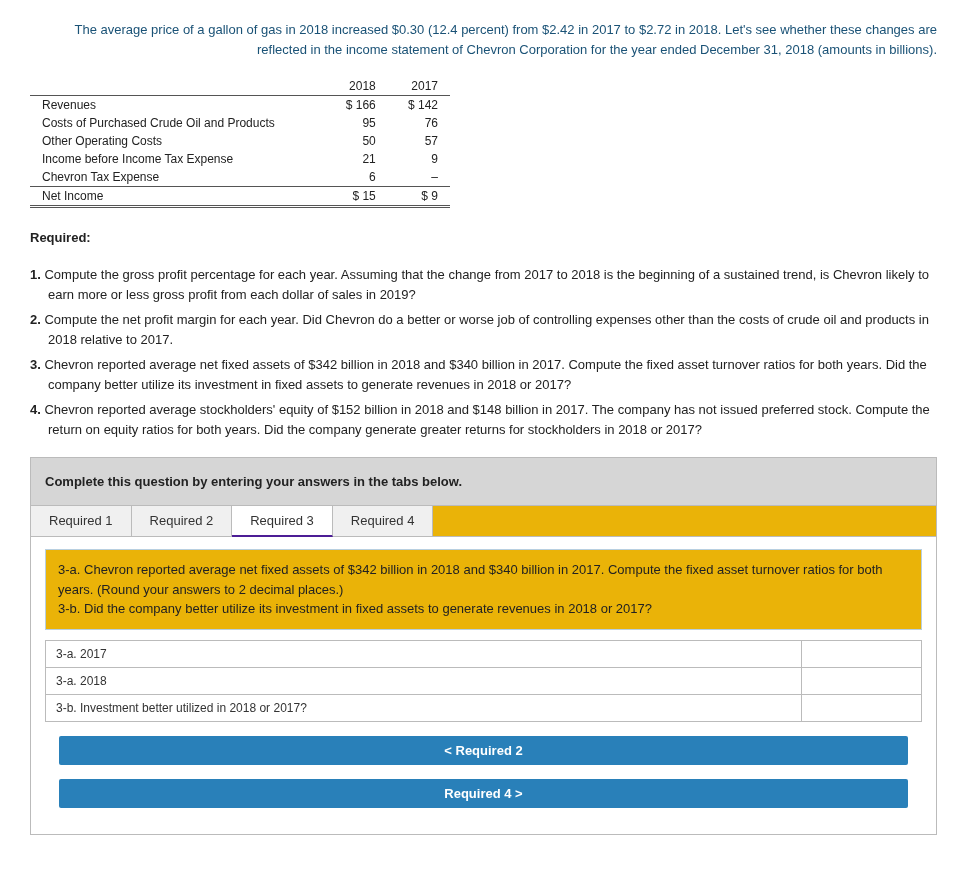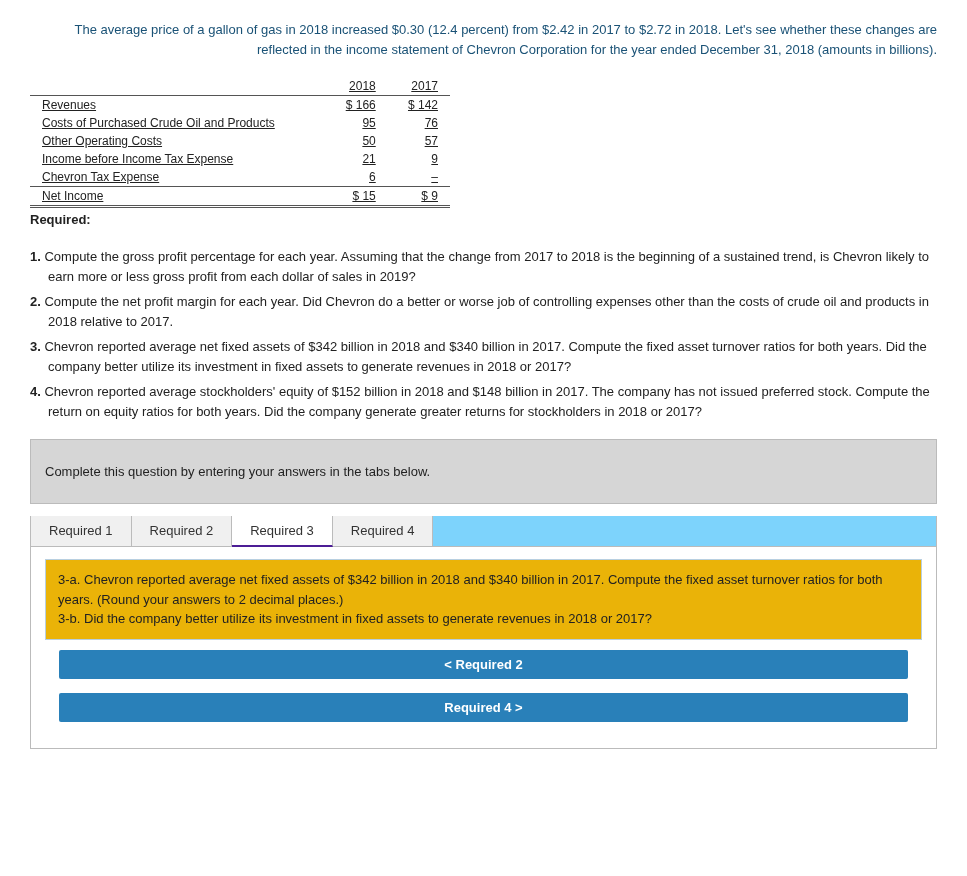--- a/index.html
+++ b/index.html
@@ -12,23 +12,22 @@
     }
     .intro-text {
       color: #1a5276;
       font-size: 13px;
       line-height: 1.5;
       margin-bottom: 18px;
       text-align: right;
     }
     .financial-table {
       border-collapse: collapse;
-      margin-bottom: 4px;
+      margin-bottom: 22px;
       min-width: 420px;
-      text-decoration: underline;
     }
     .financial-table td {
       padding: 2px 12px;
       font-size: 12px;
     }
     .financial-table .col-label {
       padding-right: 40px;
       min-width: 260px;
     }
     .financial-table .col-num {
@@ -62,35 +61,34 @@
       line-height: 1.5;
       font-size: 13px;
       padding-left: 18px;
       text-indent: -18px;
     }
     .required-list li .num {
       font-weight: bold;
     }
     .question-box {
       background: #d6d6d6;
-      padding: 24px 14px;
+      padding: 16px 14px;
       margin-bottom: 0;
-      font-weight: normal;
+      font-weight: bold;
       font-size: 13px;
       border: 1px solid #bbb;
     }
     .tabs-container {
       border: 1px solid #bbb;
       border-top: none;
     }
     .tabs-row {
       display: flex;
       border-bottom: 1px solid #bbb;
-      background: #7dd3fc;
-      margin-top: 12px;
+      background: #eab308;
     }
     .tab {
       padding: 7px 18px;
       cursor: pointer;
       font-size: 13px;
       border-right: 1px solid #bbb;
       background: #f0f0f0;
       color: #333;
     }
     .tab.active {
@@ -234,19 +232,33 @@
     <div class="tab">Required 4</div>
   </div>
 
   <div class="tab-content">
 
     <div class="tab-description">
       3-a. Chevron reported average net fixed assets of $342 billion in 2018 and $340 billion in 2017. Compute the fixed asset turnover ratios for both years. (Round your answers to 2 decimal places.)<br>
       3-b. Did the company better utilize its investment in fixed assets to generate revenues in 2018 or 2017?
     </div>
 
+    <div class="input-rows">
+      <div class="input-row">
+        <span class="input-row-label">3-a. 2017</span>
+        <input type="text" value="" style="">
+      </div>
+      <div class="input-row">
+        <span class="input-row-label">3-a. 2018</span>
+        <input type="text" value="" style="">
+      </div>
+      <div class="input-row">
+        <span class="input-row-label">3-b. Investment better utilized in 2018 or 2017?</span>
+        <input type="text" value="" style="">
+      </div>
+    </div>
 
     <div class="nav-buttons">
       <button class="nav-btn">&lt; Required 2</button>
       <button class="nav-btn">Required 4 &gt;</button>
     </div>
   </div>
 </div>
 
 </body></html>

